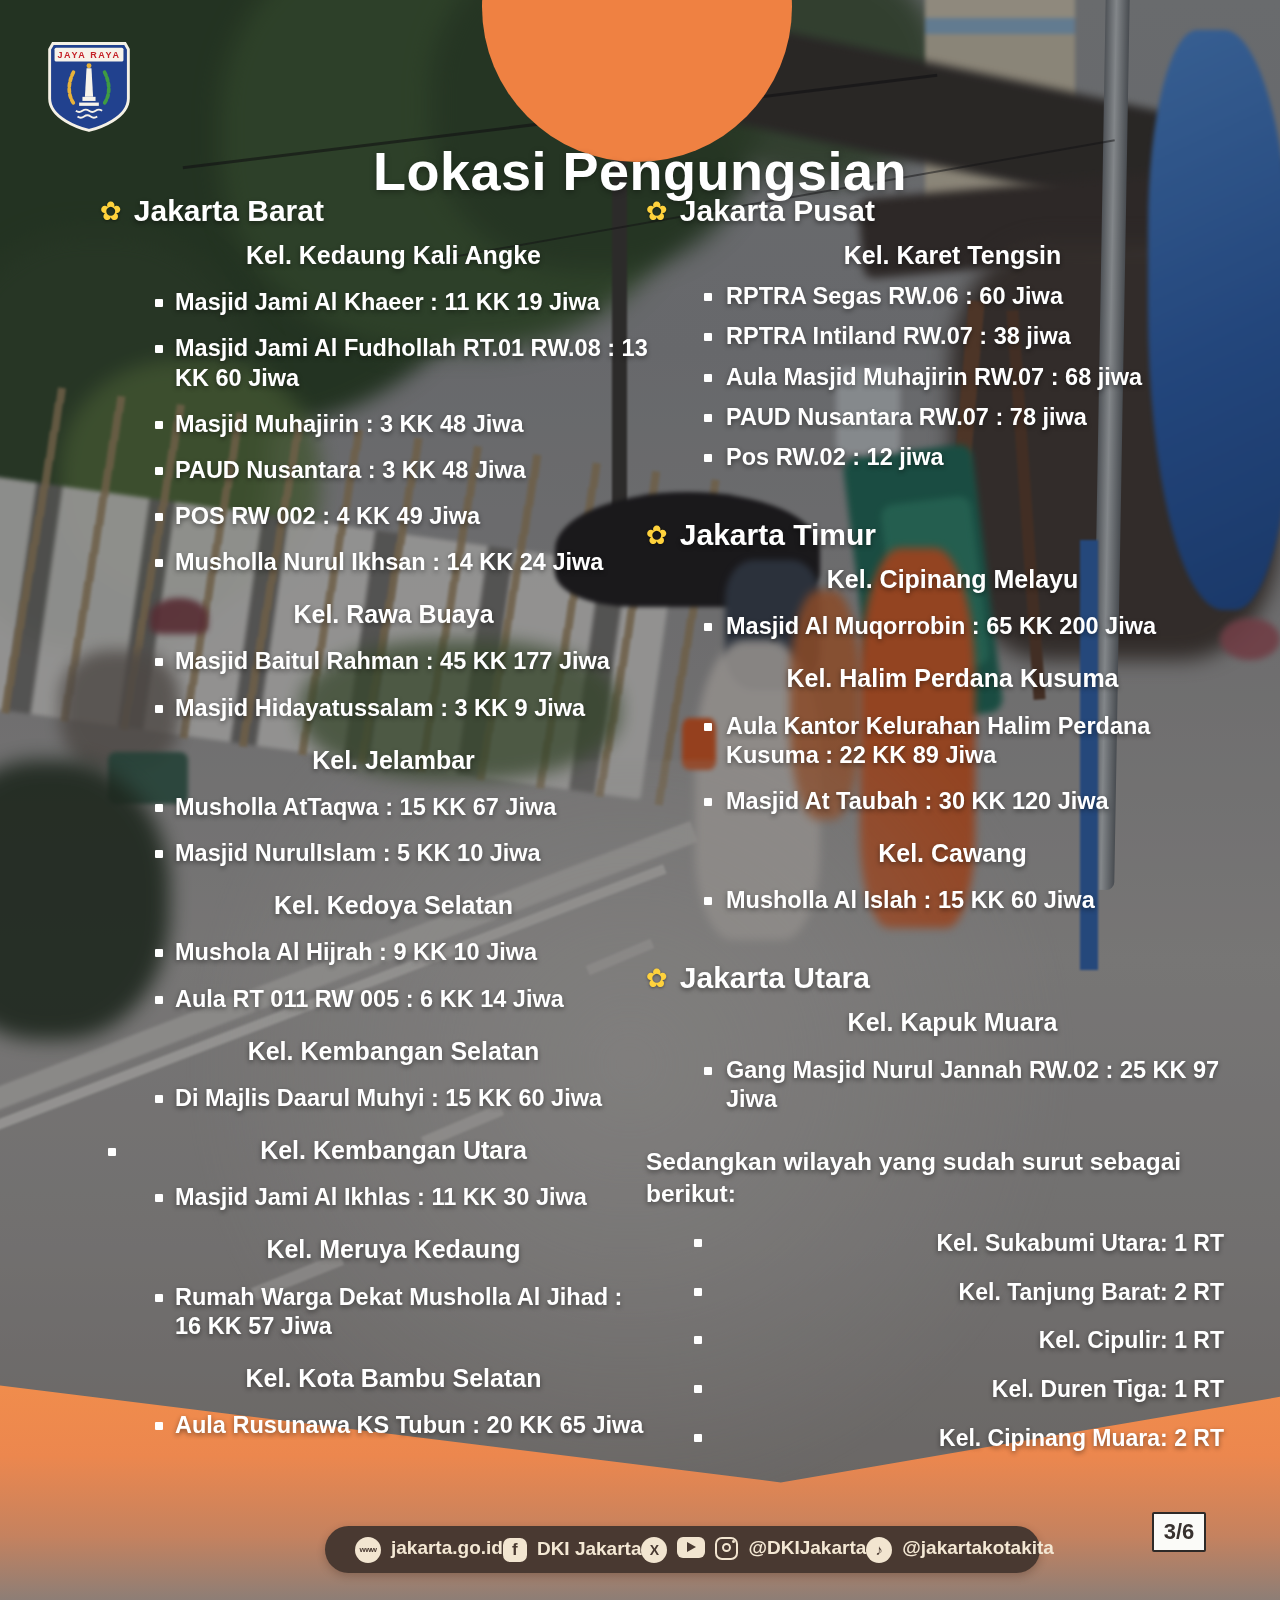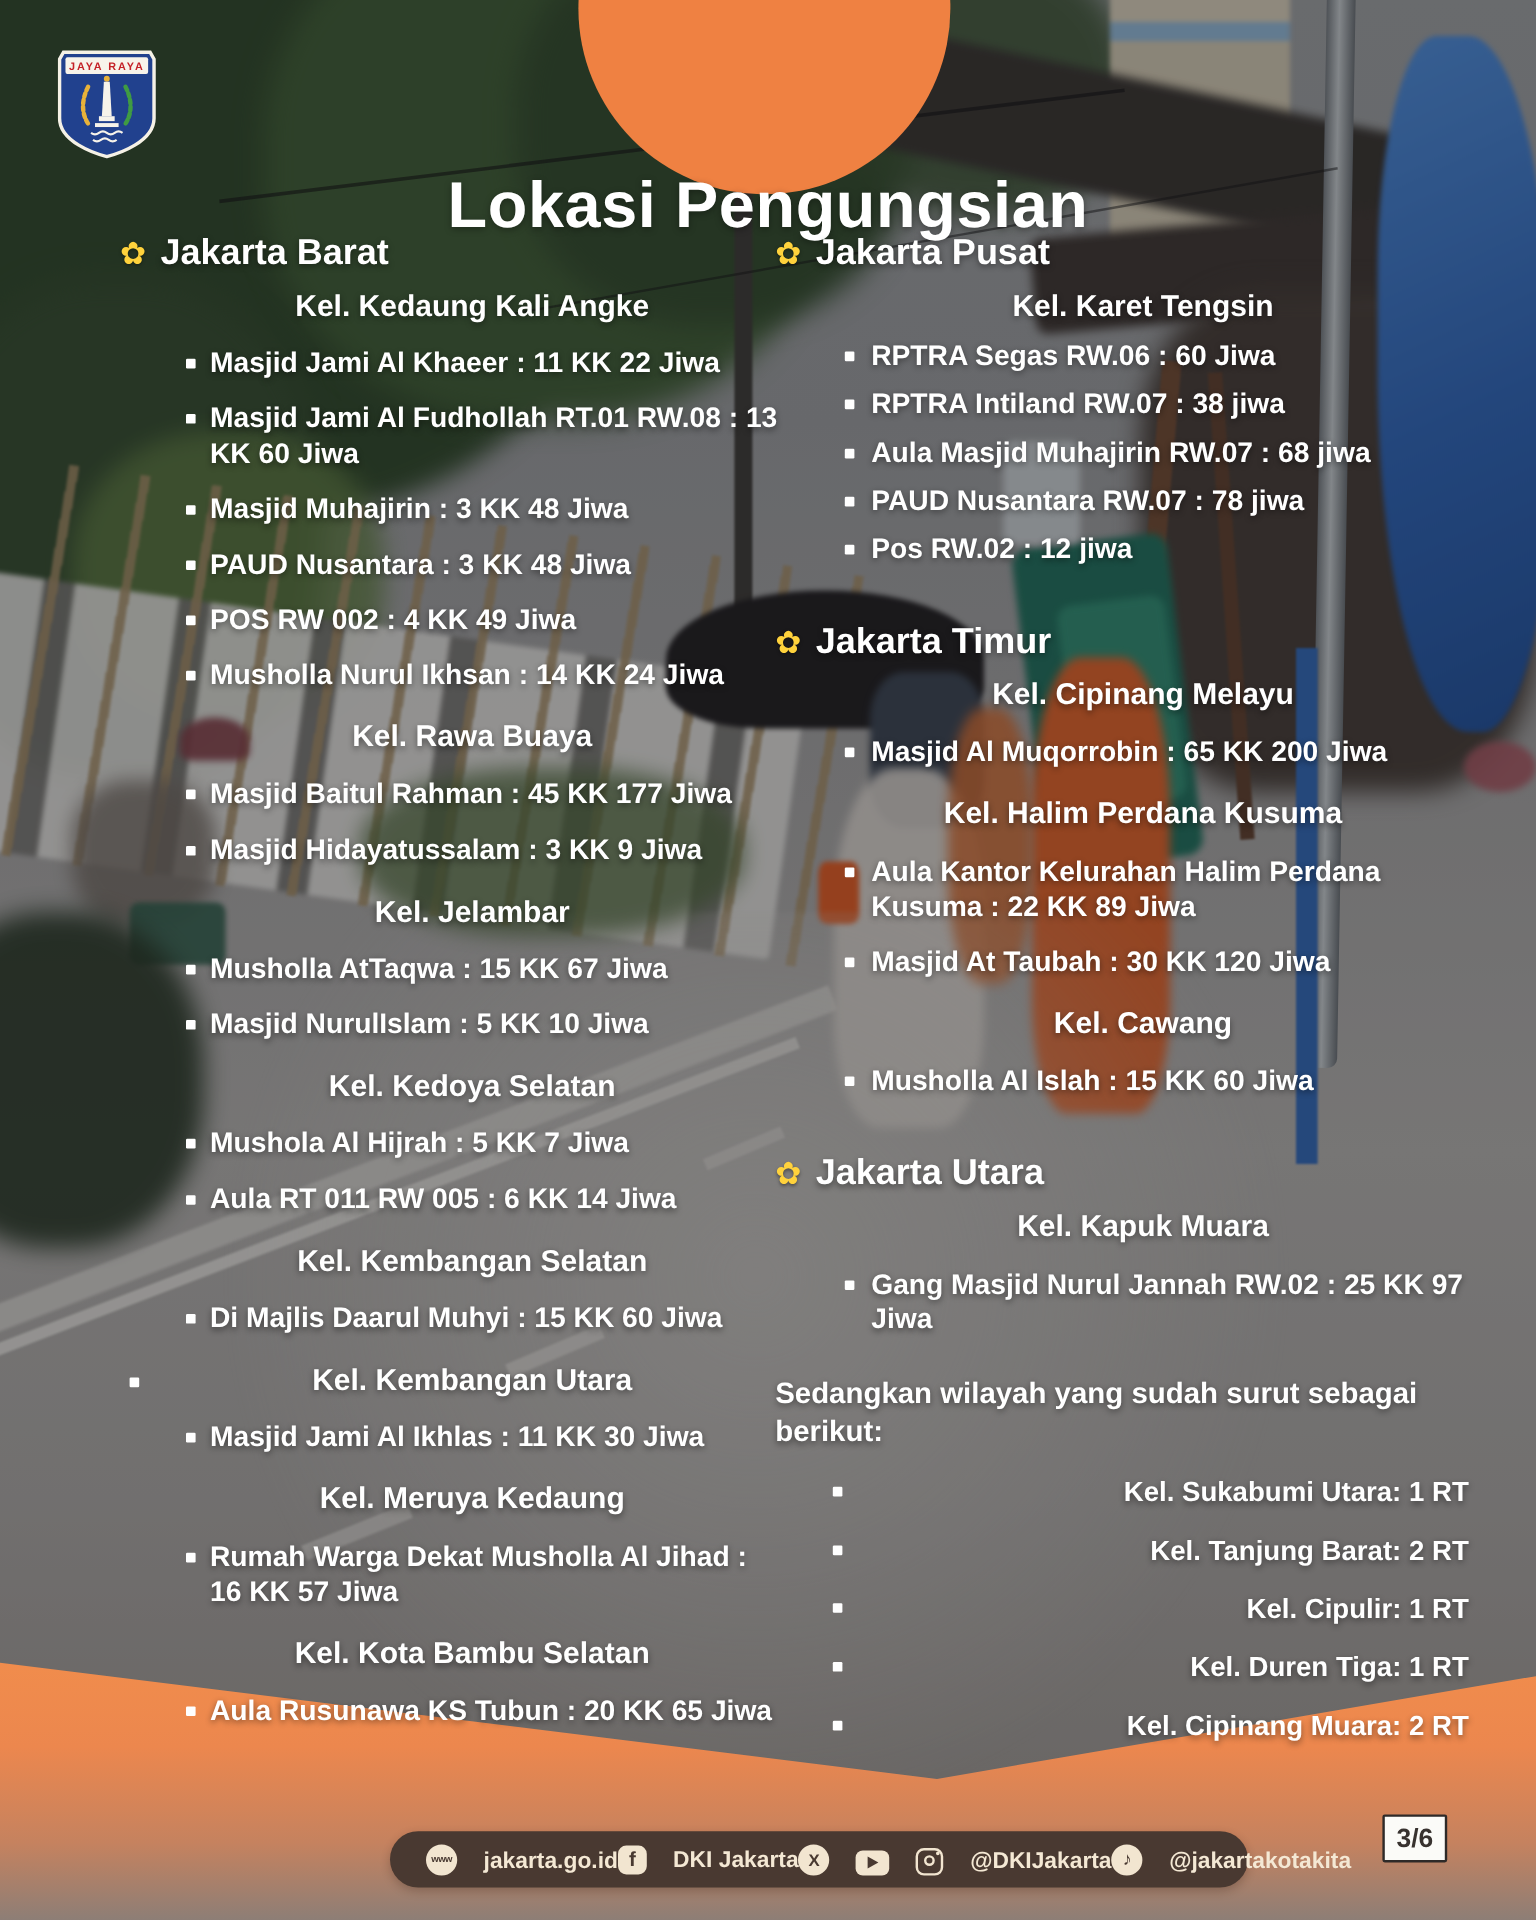--- a/index.html
+++ b/index.html
@@ -32,21 +32,21 @@
   .note .item{padding-left:70px;margin-top:20px;font-size:23px;text-align:right;}
   .note .item::before{left:48px;top:10px;}
   
   .bottom-v{position:absolute;inset:0;
     clip-path:polygon(0% 86.6%,61% 92.65%,100% 87.3%,100% 100%,0% 100%);
     background:linear-gradient(180deg,#f18d4c 86%,#ec874e 91%,#c5825f 96%,#8d7e76 100%);}
   
   .footer-pill{position:absolute;left:325px;top:1526px;width:715px;height:47px;border-radius:26px;
     background:#493931;display:flex;align-items:center;justify-content:space-between;
     padding:0 30px;box-sizing:border-box;box-shadow:0 3px 8px rgba(40,25,15,.25);}
-  .fgroup{display:flex;align-items:flex-end;gap:22px;color:#f4e8d4;font-size:19px;font-weight:700;white-space:nowrap;}
+  .fgroup{display:flex;align-items:flex-start;gap:10px;color:#f4e8d4;font-size:19px;font-weight:700;white-space:nowrap;}
   .fdiv{width:2px;height:30px;background:rgba(244,232,212,.85);border-radius:2px;}
   .ic{display:flex;align-items:center;justify-content:center;color:#493931;font-weight:700;}
   .ic-globe{width:26px;height:26px;border-radius:50%;background:#f2e5d0;font-size:8px;letter-spacing:-.5px;}
   .ic-fb{width:24px;height:24px;border-radius:7px;background:#f2e5d0;font-size:17px;}
   .ic-x{width:26px;height:26px;border-radius:50%;background:#f2e5d0;font-size:14px;}
   .ic-yt{width:28px;height:21px;border-radius:6px;background:#f2e5d0;}
   .ic-yt b{width:0;height:0;border-left:9px solid #493931;border-top:5.5px solid transparent;border-bottom:5.5px solid transparent;}
   .ic-ig{width:23px;height:23px;border-radius:7px;border:2.5px solid #f2e5d0;position:relative;box-sizing:border-box;}
   .ic-ig::before{content:"";position:absolute;left:4.5px;top:4.5px;width:9px;height:9px;border:2.5px solid #f2e5d0;border-radius:50%;box-sizing:border-box;}
   .ic-ig::after{content:"";position:absolute;right:1px;top:1px;width:3px;height:3px;background:#f2e5d0;border-radius:50%;}
@@ -125,40 +125,40 @@
 
   <h1 class="page-title">Lokasi Pengungsian</h1>
 
   <div class="col col-left">
     <div class="head">
       <span class="flower">✿</span>
       <span>Jakarta Barat</span>
     </div>
     <div class="block">
       <div class="kel">Kel. Kedaung Kali Angke</div>
-      <div class="item">Masjid Jami Al Khaeer : 11 KK 22 Jiwa</div>
+      <div class="item">Masjid Jami Al Khaeer : 11 KK 19 Jiwa</div>
       <div class="item">Masjid Jami Al Fudhollah RT.01 RW.08 : 13 KK 60 Jiwa</div>
       <div class="item">Masjid Muhajirin : 3 KK 48 Jiwa</div>
       <div class="item">PAUD Nusantara : 3 KK 48 Jiwa</div>
       <div class="item">POS RW 002 : 4 KK 49 Jiwa</div>
       <div class="item">Musholla Nurul Ikhsan : 14 KK 24 Jiwa</div>
     </div>
     <div class="block">
       <div class="kel">Kel. Rawa Buaya</div>
       <div class="item">Masjid Baitul Rahman : 45 KK 177 Jiwa</div>
       <div class="item">Masjid Hidayatussalam : 3 KK 9 Jiwa</div>
     </div>
     <div class="block">
       <div class="kel">Kel. Jelambar</div>
       <div class="item">Musholla AtTaqwa : 15 KK 67 Jiwa</div>
       <div class="item">Masjid NurulIslam : 5 KK 10 Jiwa</div>
     </div>
     <div class="block">
       <div class="kel">Kel. Kedoya Selatan</div>
-      <div class="item">Mushola Al Hijrah : 5 KK 7 Jiwa</div>
+      <div class="item">Mushola Al Hijrah : 9 KK 10 Jiwa</div>
       <div class="item">Aula RT 011 RW 005 : 6 KK 14 Jiwa</div>
     </div>
     <div class="block">
       <div class="kel">Kel. Kembangan Selatan</div>
       <div class="item">Di Majlis Daarul Muhyi : 15 KK 60 Jiwa</div>
     </div>
     <div class="block">
       <div class="kel bulleted">Kel. Kembangan Utara</div>
       <div class="item">Masjid Jami Al Ikhlas : 11 KK 30 Jiwa</div>
     </div>

